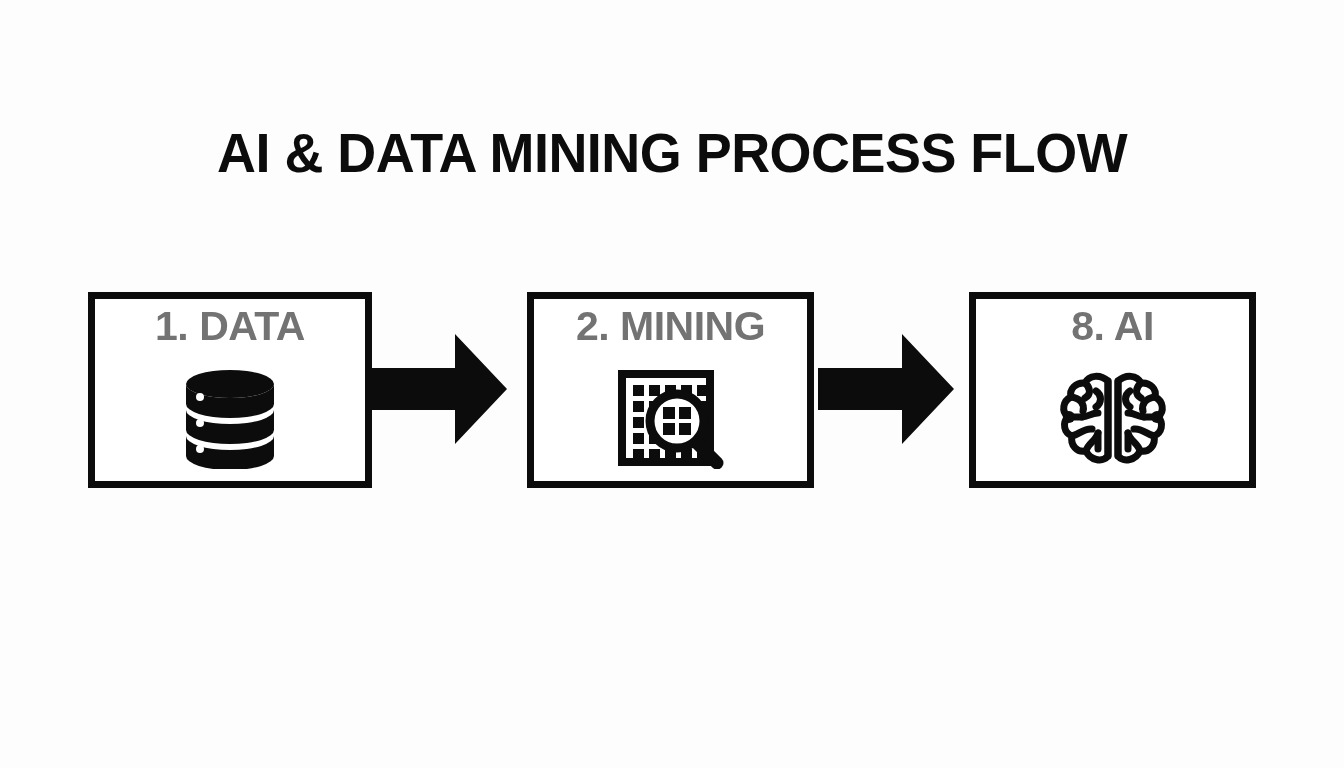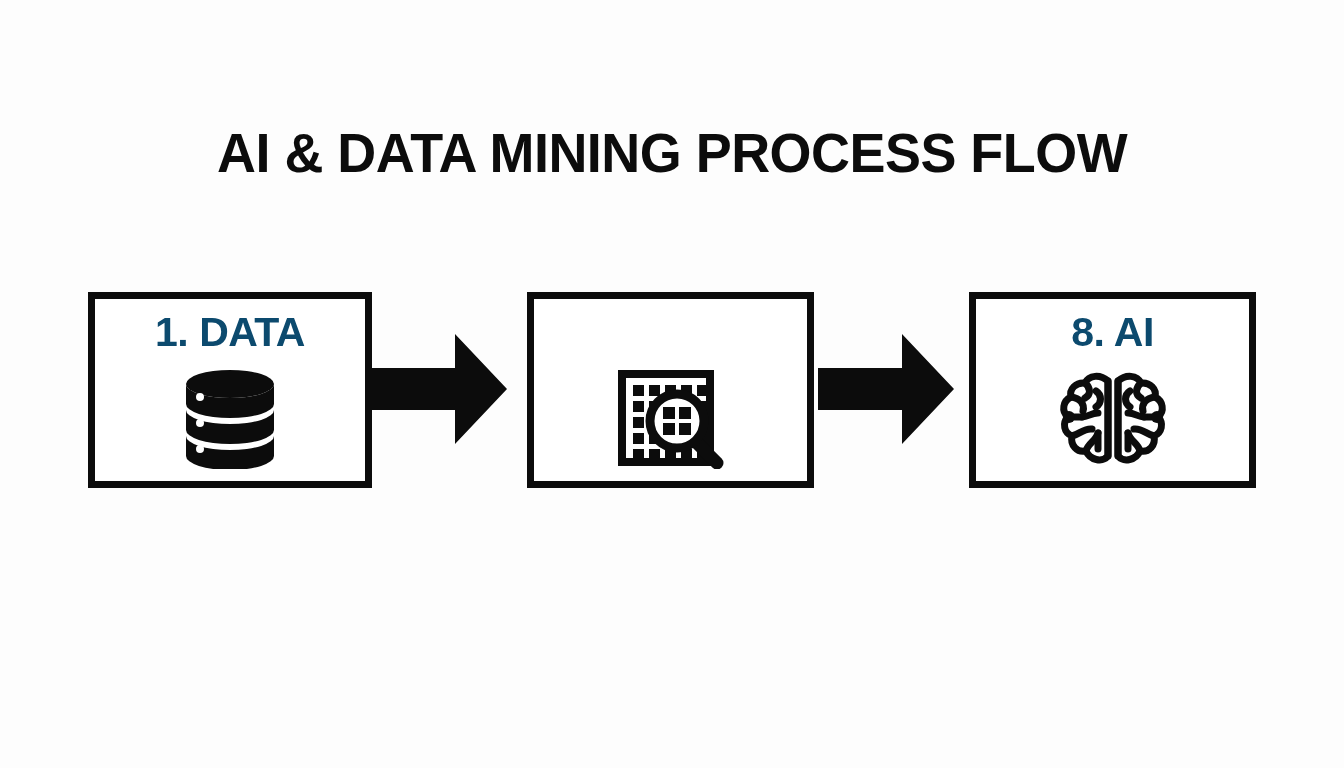--- a/index.html
+++ b/index.html
@@ -47,28 +47,28 @@
     border: 7px solid #0c0c0c;
     background: #ffffff;
     box-sizing: border-box;
   }
   #step-box-1 { left: 88px;  width: 284px; }
   #step-box-2 { left: 527px; width: 287px; }
   #step-box-3 { left: 969px; width: 287px; }
 
   .step-label {
     position: absolute;
-    top: 10px;
+    top: 4px;
     left: 0;
     width: 100%;
     text-align: center;
     font-size: 41px;
     font-weight: bold;
     letter-spacing: -0.5px;
-    color: #0c4a6e;
+    color: #737373;
     line-height: 46px;
     white-space: nowrap;
   }
 
   .step-icon {
     position: absolute;
     bottom: 12px;
     left: 0;
     width: 100%;
     display: flex;
@@ -113,20 +113,21 @@
     </div>
   </div>
 
   <div class="flow-arrow" id="flow-arrow-1">
     <svg width="136" height="118" viewBox="0 0 136 118" aria-hidden="true">
       <path d="M0 38 H84 V4 L136 59 L84 114 V80 H0 Z" fill="#0c0c0c"></path>
     </svg>
   </div>
 
   <div class="step-box" id="step-box-2">
+    <div class="step-label">2. MINING</div>
     <div class="step-icon">
       <svg width="108" height="100" viewBox="0 0 108 100" aria-hidden="true">
 
         <rect x="5" y="5" width="88" height="88" fill="none" stroke="#0c0c0c" stroke-width="8"></rect>
 
         <g fill="#0c0c0c">
           <rect x="16" y="16" width="11" height="11"></rect>
           <rect x="32" y="16" width="11" height="11"></rect>
           <rect x="48" y="16" width="11" height="11"></rect>
           <rect x="64" y="16" width="11" height="11"></rect>

